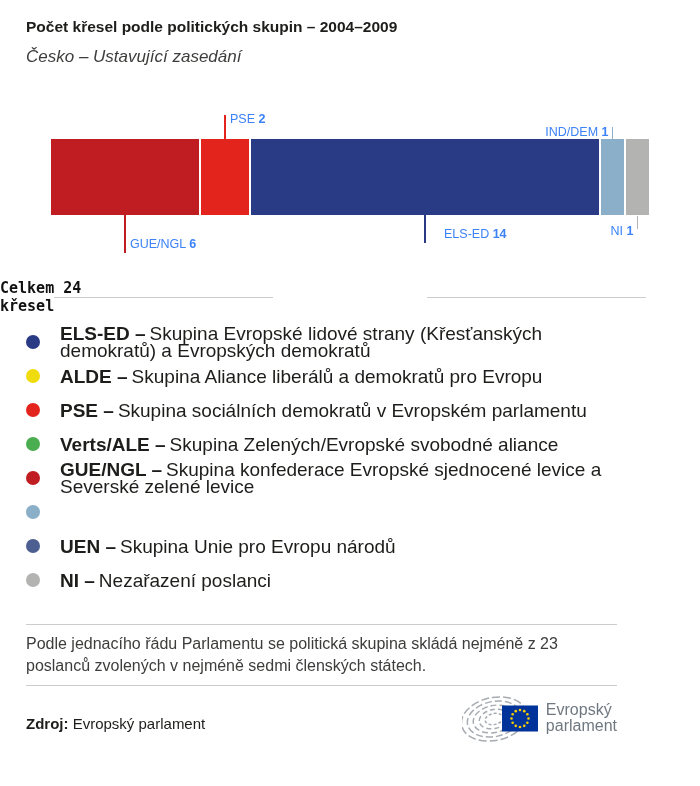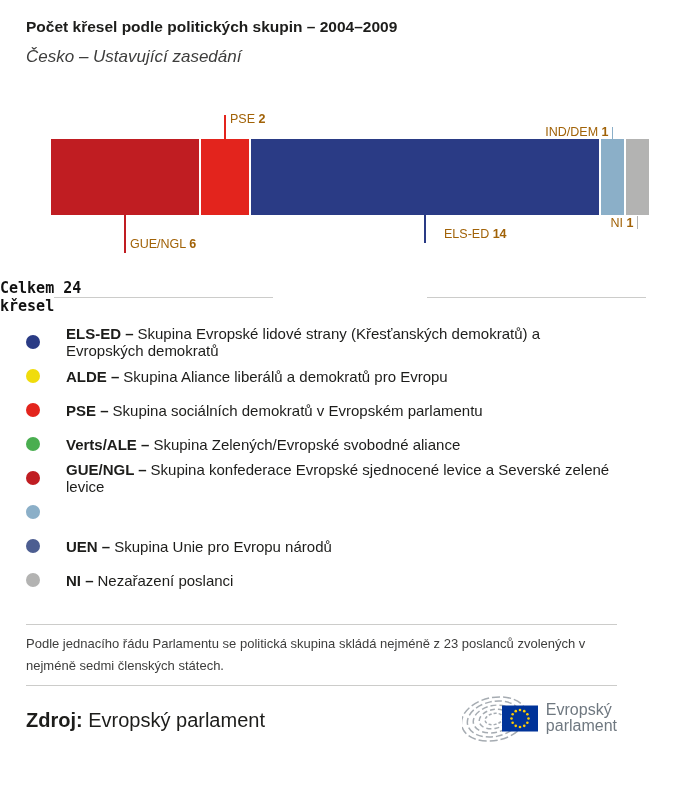--- a/index.html
+++ b/index.html
@@ -7,46 +7,46 @@
     font-family:"Liberation Sans", sans-serif; color:#1d1d1b; }
   .page { position:relative; width:643px; height:786px; }
 
   .hdr { padding:16px 26px 0 26px; }
   .title { font-size:15.5px; font-weight:700; line-height:22px; color:#1d1d1b; }
   .subtitle { font-size:17px; font-weight:400; line-height:22px; color:#3d3d3c; margin-top:8px;font-style:italic; }
 
   .chart-wrap { position:relative; width:700px; height:160px; margin-top:38px; }
   .bar-segment { position:absolute; top:33px; height:76px; }
   .co-line { position:absolute; width:1.5px; }
-  .co-label { position:absolute; font-size:12.5px; line-height:14px; white-space:nowrap; color:#a16207; }
+  .co-label { position:absolute; font-size:12.5px; line-height:14px; white-space:nowrap; color:#3b82f6; }
   .co-val { font-weight:700; }
 
   .total { position:relative; height:52px; }
   .total-rule { position:absolute; top:31px; height:1px; background:#ccccca; }
   .total-rule.l { left:54px; width:219px; }
   .total-rule.r { left:427px; width:219px; }
   .total-text { position:absolute; left:0; right:0; top:13px; 
     font-family:"DejaVu Sans Mono", monospace; font-weight:700; font-size:15px; line-height:18px; color:#111; }
 
   .legend { padding:2px 26px 0 26px; }
   .legend-title { font-size:15.5px; font-weight:700; line-height:17px; color:#1d1d1b; }
   .legend-rows { margin-top:5px; }
   .legend-row { display:flex; align-items:center; height:34px; }
   .legend-dot { width:14px; height:14px; border-radius:50%; flex:0 0 14px; }
-  .legend-text { margin-left:26px; font-size:15px; line-height:17px; }
+  .legend-text { margin-left:20px; font-size:19px; line-height:17px; }
   .legend-name { font-weight:700; }
   .legend-desc { margin-left:4px; font-weight:400; color:#1d1d1b; }
 
   .hairline { margin:0 26px; height:1px; background:#ccccca; }
   .hl1 { margin-top:27px; }
   .hl2 { margin-top:8px; }
-  .footnote { margin:8px 26px 0 26px; font-size:13px; line-height:22px; color:#3d3d3c; max-width:620px; }
+  .footnote { margin:8px 26px 0 26px; font-size:16px; line-height:22px; color:#3d3d3c; max-width:620px; }
 
   .footer { display:flex; justify-content:space-between; align-items:flex-end; margin:8px 26px 0 26px; }
-  .source { font-size:20px; padding-bottom:10px; }
+  .source { font-size:15px; padding-bottom:10px; }
   .source-label { font-weight:700; }
   .logo { display:flex; align-items:center; }
   .logo-word { margin-left:6px; font-size:16px; font-weight:400; color:#6f7880; line-height:16.5px; }
 </style>
 </head>
 <body>
 
 <div class="page">
 
   <div class="hdr">
@@ -62,21 +62,21 @@
       <div class="co-line" style="left: 224.25px; top: 9px; height: 24px; background: rgb(227, 36, 29);"></div>
       <div class="co-label" style="top: 6px; left: 230px;"><span>PSE</span> <span class="co-val">2</span></div>
       <div class="bar-segment" style="left: 251px; width: 348px; background: rgb(42, 59, 133);"></div>
       <div class="co-line" style="left: 424.25px; top: 109px; height: 28px; background: rgb(42, 59, 133);"></div>
       <div class="co-label" style="top: 121px; left: 444px; text-align: center;"><span>ELS-ED</span> <span class="co-val">14</span></div>
       <div class="bar-segment" style="left: 601px; width: 23px; background: rgb(139, 175, 200);"></div>
       <div class="co-line" style="left: 611.75px; top: 21px; height: 12px; background: rgb(139, 175, 200);"></div>
       <div class="co-label" style="top: 19px; right: 91.5px;"><span>IND/DEM</span> <span class="co-val">1</span></div>
       <div class="bar-segment" style="left: 626px; width: 23px; background: rgb(179, 179, 178);"></div>
       <div class="co-line" style="left: 636.75px; top: 110px; height: 13px; background: rgb(179, 179, 178);"></div>
-      <div class="co-label" style="top: 110px; right: 66.5px;"><span>NI</span> <span class="co-val">1</span></div>
+      <div class="co-label" style="top: 118px; right: 66.5px;"><span>NI</span> <span class="co-val">1</span></div>
     </div>
 
   <div class="total">
     <div class="total-rule l"></div>
     <div class="total-rule r"></div>
     <div class="total-text">
       <div>Celkem 24</div>
       <div>křesel</div>
     </div>
   </div>

